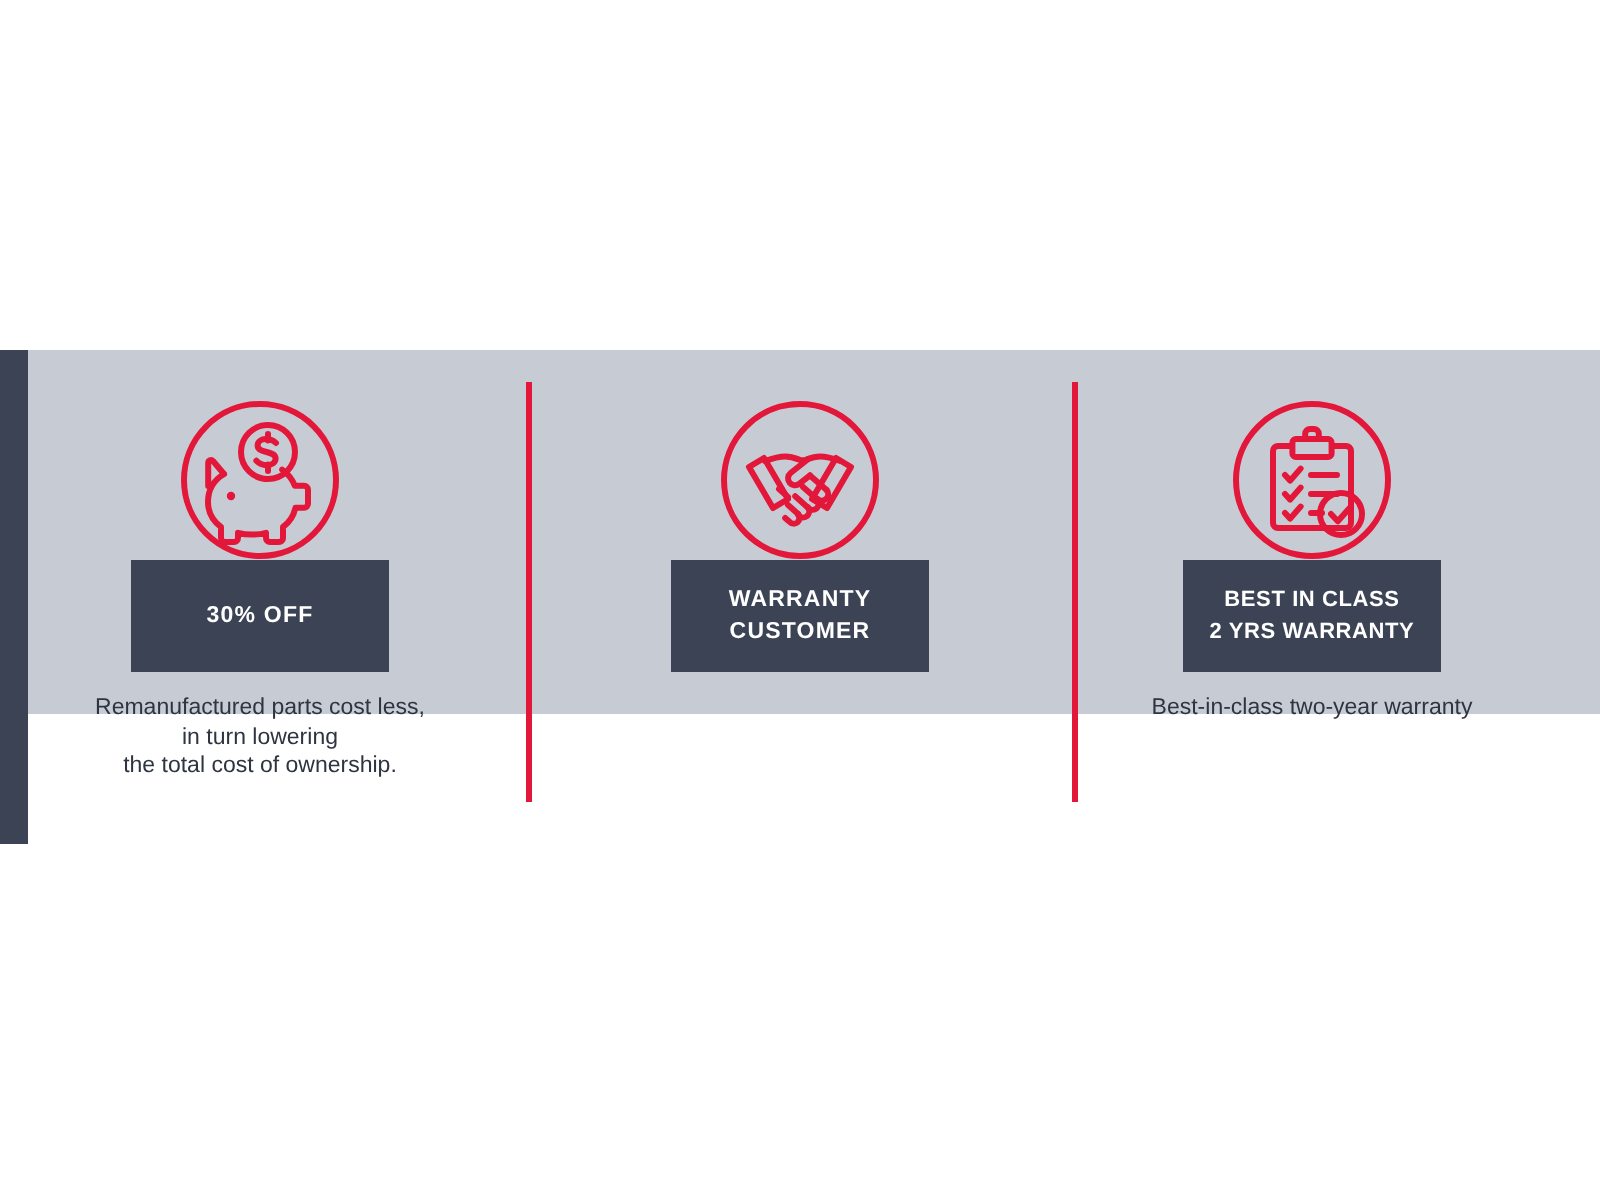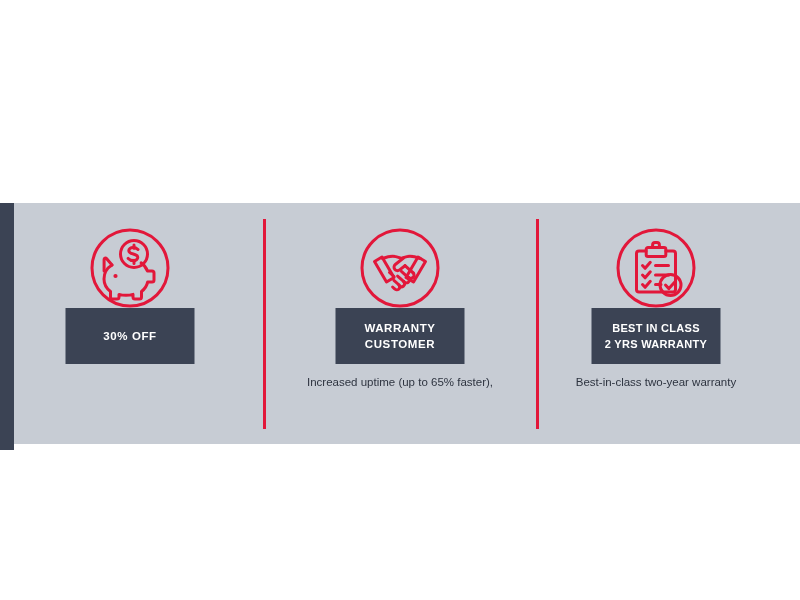--- a/index.html
+++ b/index.html
@@ -13,23 +13,22 @@
     font-family: "Liberation Sans", sans-serif;
     overflow: hidden;
     position: relative;
   }
 
   #infographic {
     position: absolute;
     left: 0;
     top: 175px;
     width: 800px;
-    height: 241px;
+    height: 182px;
     background: #c7ccd4;
-    margin-top: 28px;
   }
 
   #left-accent-bar {
     position: absolute;
     left: 0;
     top: 0;
     width: 14px;
     height: 247px;
     background: #3b4354;
   }
@@ -133,20 +132,25 @@
           <path d="M56 29.5 c-1.4 -1.4 -3.2 -2 -5 -2 c-2.4 0 -4.2 1.3 -4.2 3.2 c0 4.3 9 2.3 9 6.6 c0 2 -1.9 3.3 -4.4 3.3 c-2 0 -3.8 -.7 -5.2 -2.2"></path>
           <path d="M52 25 l0 3.2 M52 40.2 l0 3.3"></path>
         </g>
       </svg>
     </div>
 
     <div class="label-box">
       <span class="label-line">30% OFF</span>
     </div>
 
+    <div class="body-text">
+      <span class="body-line">Remanufactured parts cost less,</span>
+      <span class="body-line">in turn lowering</span>
+      <span class="body-line">the total cost of ownership.</span>
+    </div>
   </div>
 
   <div class="panel" id="panel-2">
 
     <div class="icon-wrap">
       <svg viewBox="0 0 96 96" xmlns="http://www.w3.org/2000/svg">
         <g fill="none" stroke="#e2173a" stroke-width="3" stroke-linecap="round" stroke-linejoin="round">
           <circle cx="48" cy="48" r="38"></circle>
           <path d="M22.5 41.5 l7.5 -4.5 l12 20.5 l-7.5 4.5 z"></path>
           <path d="M73.5 41.5 l-7.5 -4.5 l-12 20.5 l7.5 4.5 z"></path>
@@ -161,21 +165,20 @@
         </g>
       </svg>
     </div>
 
     <div class="label-box">
       <span class="label-line">WARRANTY</span>
       <span class="label-line">CUSTOMER</span>
     </div>
 
     <div class="body-text">
-      <span class="body-line">Increased uptime (up to 65% faster),</span>
     </div>
   </div>
 
   <div class="panel" id="panel-3">
 
     <div class="icon-wrap">
       <svg viewBox="0 0 96 96" xmlns="http://www.w3.org/2000/svg">
         <g fill="none" stroke="#e2173a" stroke-width="3" stroke-linecap="round" stroke-linejoin="round">
           <circle cx="48" cy="48" r="38"></circle>
           <path d="M38 31 h-7 a2.5 2.5 0 0 0 -2.5 2.5 v36 a2.5 2.5 0 0 0 2.5 2.5 h34 a2.5 2.5 0 0 0 2.5 -2.5 v-36 a2.5 2.5 0 0 0 -2.5 -2.5 h-7"></path>

